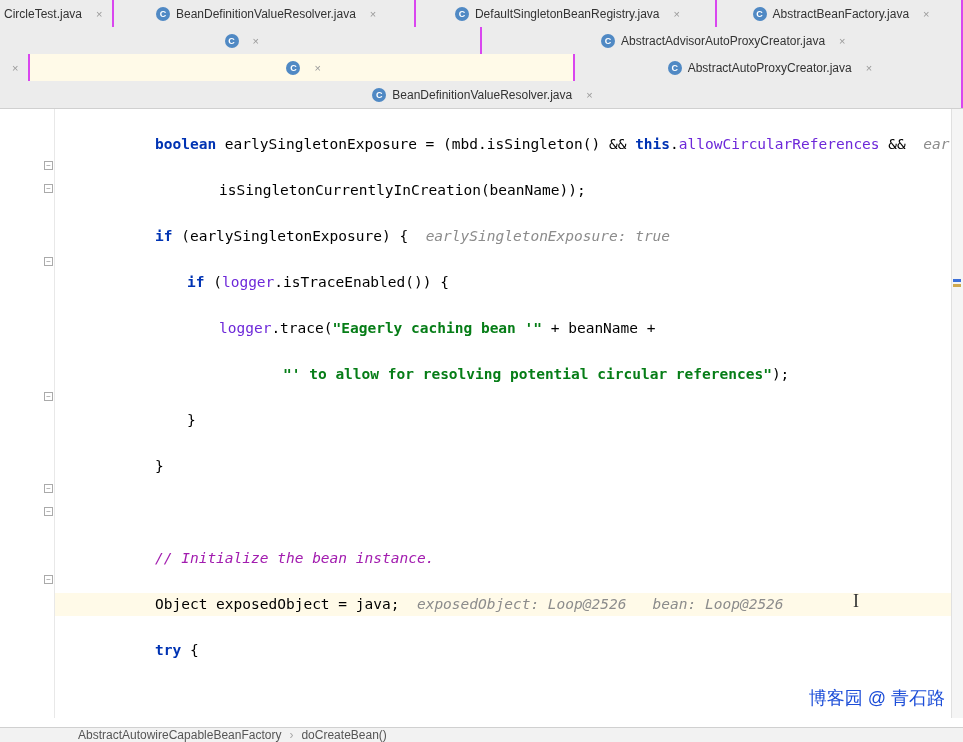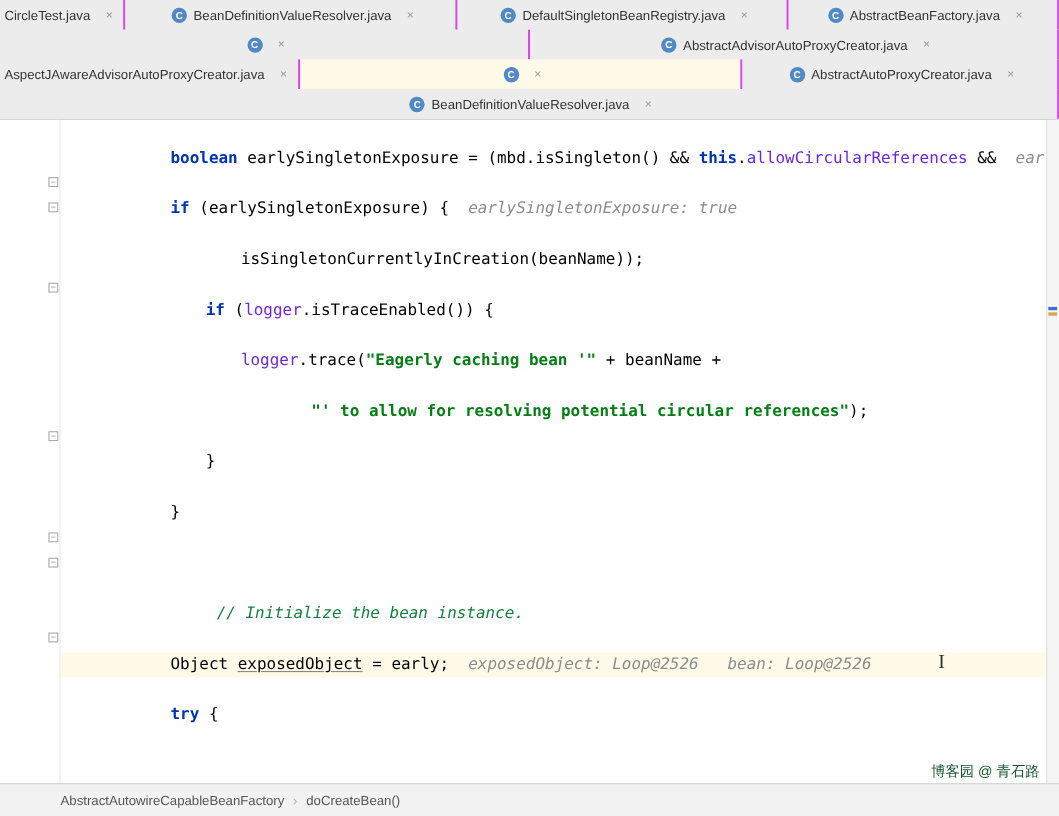--- a/index.html
+++ b/index.html
@@ -93,25 +93,25 @@
   height: 23px;
   padding-left: 4px;
   display: flex;
   align-items: center;
 }
 .code-line.highlight-yellow {
   background: #fffae8;
 }
 .kw { color: #0033b3; font-weight: bold; }
 .str { color: #067d17; font-weight: bold; }
-.cmt { color: #15803d; font-style: italic; margin-left: 42px; }
+.cmt { color: #a21caf; font-style: italic; }
 .hint { color: #8c8c8c; font-style: italic; }
 .field { color: #6d28d9; }
 .param { color: #6a3e3e; }
-.underline { text-decoration: underline; text-decoration-color: #888; text-underline-offset: 2px; }
+.underline { text-decoration-color: #888; text-underline-offset: 2px; }
 .indent2 { padding-left: 100px; }
 .indent3 { padding-left: 132px; }
 .indent4 { padding-left: 164px; }
 .indent6 { padding-left: 228px; }
 .right-stripe {
   position: absolute;
   right: 0;
   top: 0;
   width: 12px;
   height: 100%;
@@ -122,37 +122,37 @@
   position: absolute;
   right: 2px;
   width: 8px;
   height: 3px;
 }
 .breadcrumb {
   position: absolute;
   bottom: 0;
   left: 0;
   right: 0;
-  height: 30px;
+  height: 15px;
   background: #f2f2f2;
   border-top: 1px solid #d0d0d0;
   display: flex;
   align-items: center;
-  padding-left: 55px;
+  padding-left: 78px;
   font-size: 12px;
   color: #555;
   gap: 8px;
 }
 .breadcrumb .sep { color: #aaa; }
 .watermark {
   position: absolute;
   right: 18px;
   bottom: 32px;
-  color: #14532d;
-  font-size: 13px;
+  color: #1d4ed8;
+  font-size: 18px;
   pointer-events: none;
 }
 .cursor-ibeam {
   position: absolute;
   font-family: serif;
   font-size: 18px;
   color: #333;
   pointer-events: none;
 }
 </style>
@@ -187,21 +187,20 @@
       <span class="tab-close">×</span>
     </div>
     <div class="tab" style="flex:1;justify-content:center;">
       <span class="tab-icon">C</span>
       <span>AbstractAdvisorAutoProxyCreator.java</span>
       <span class="tab-close">×</span>
     </div>
   </div>
   <div class="tab-row">
     <div class="tab" style="padding-left:4px;">
-      <span>AspectJAwareAdvisorAutoProxyCreator.java</span>
       <span class="tab-close">×</span>
     </div>
     <div class="tab active" style="flex:1;justify-content:center;">
       <span class="tab-icon">C</span>
       <span class="tab-close">×</span>
     </div>
     <div class="tab" style="flex:0.7;justify-content:center;">
       <span class="tab-icon">C</span>
       <span>AbstractAutoProxyCreator.java</span>
       <span class="tab-close">×</span>
@@ -221,30 +220,30 @@
     <div class="gutter-fold" style="top:52px;">−</div>
     <div class="gutter-fold" style="top:75px;">−</div>
     <div class="gutter-fold" style="top:148px;">−</div>
     <div class="gutter-fold" style="top:283px;">−</div>
     <div class="gutter-fold" style="top:375px;">−</div>
     <div class="gutter-fold" style="top:398px;">−</div>
     <div class="gutter-fold" style="top:466px;">−</div>
   </div>
   <div class="code">
 <div class="code-line indent2"><span><span class="kw">boolean</span><span> earlySingletonExposure = (mbd.isSingleton() &amp;&amp; </span><span class="kw">this</span><span>.</span><span class="field">allowCircularReferences</span><span> &amp;&amp;  </span><span class="hint">early</span></span></div>
+<div class="code-line indent4"><span>isSingletonCurrentlyInCreation(beanName));</span></div>
 <div class="code-line indent2"><span><span class="kw">if</span><span> (earlySingletonExposure) {  </span><span class="hint">earlySingletonExposure: true</span></span></div>
-<div class="code-line indent4"><span>isSingletonCurrentlyInCreation(beanName));</span></div>
 <div class="code-line indent3"><span><span class="kw">if</span><span> (</span><span class="field">logger</span><span>.isTraceEnabled()) {</span></span></div>
 <div class="code-line indent4"><span><span class="field">logger</span><span>.trace(</span><span class="str">"Eagerly caching bean '"</span><span> + beanName +</span></span></div>
 <div class="code-line indent6"><span><span class="str">"' to allow for resolving potential circular references"</span><span>);</span></span></div>
 <div class="code-line indent3"><span>}</span></div>
 <div class="code-line indent2"><span>}</span></div>
 <div class="code-line"></div>
 <div class="code-line indent2"><span class="cmt">// Initialize the bean instance.</span></div>
-<div class="code-line highlight-yellow indent2"><span><span>Object </span><span class="underline">exposedObject</span><span> = early;  </span><span class="hint">exposedObject: Loop@2526   bean: Loop@2526</span></span></div>
+<div class="code-line highlight-yellow indent2"><span><span>Object </span><span class="underline">exposedObject</span><span> = java;  </span><span class="hint">exposedObject: Loop@2526   bean: Loop@2526</span></span></div>
 <div class="code-line indent2"><span><span class="kw">try</span><span> {</span></span></div>
 
 
 
 
 
 
 
 
 

